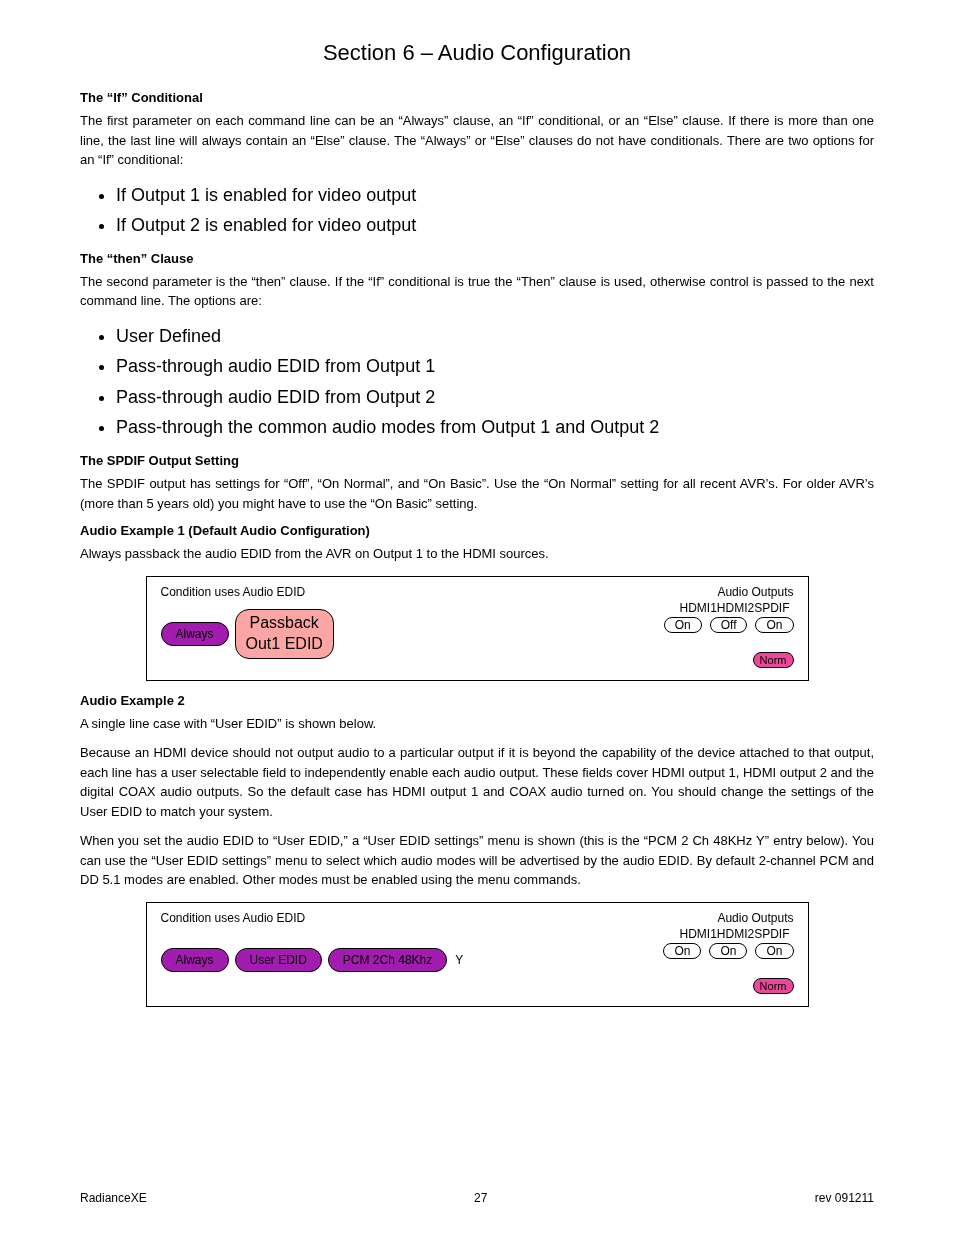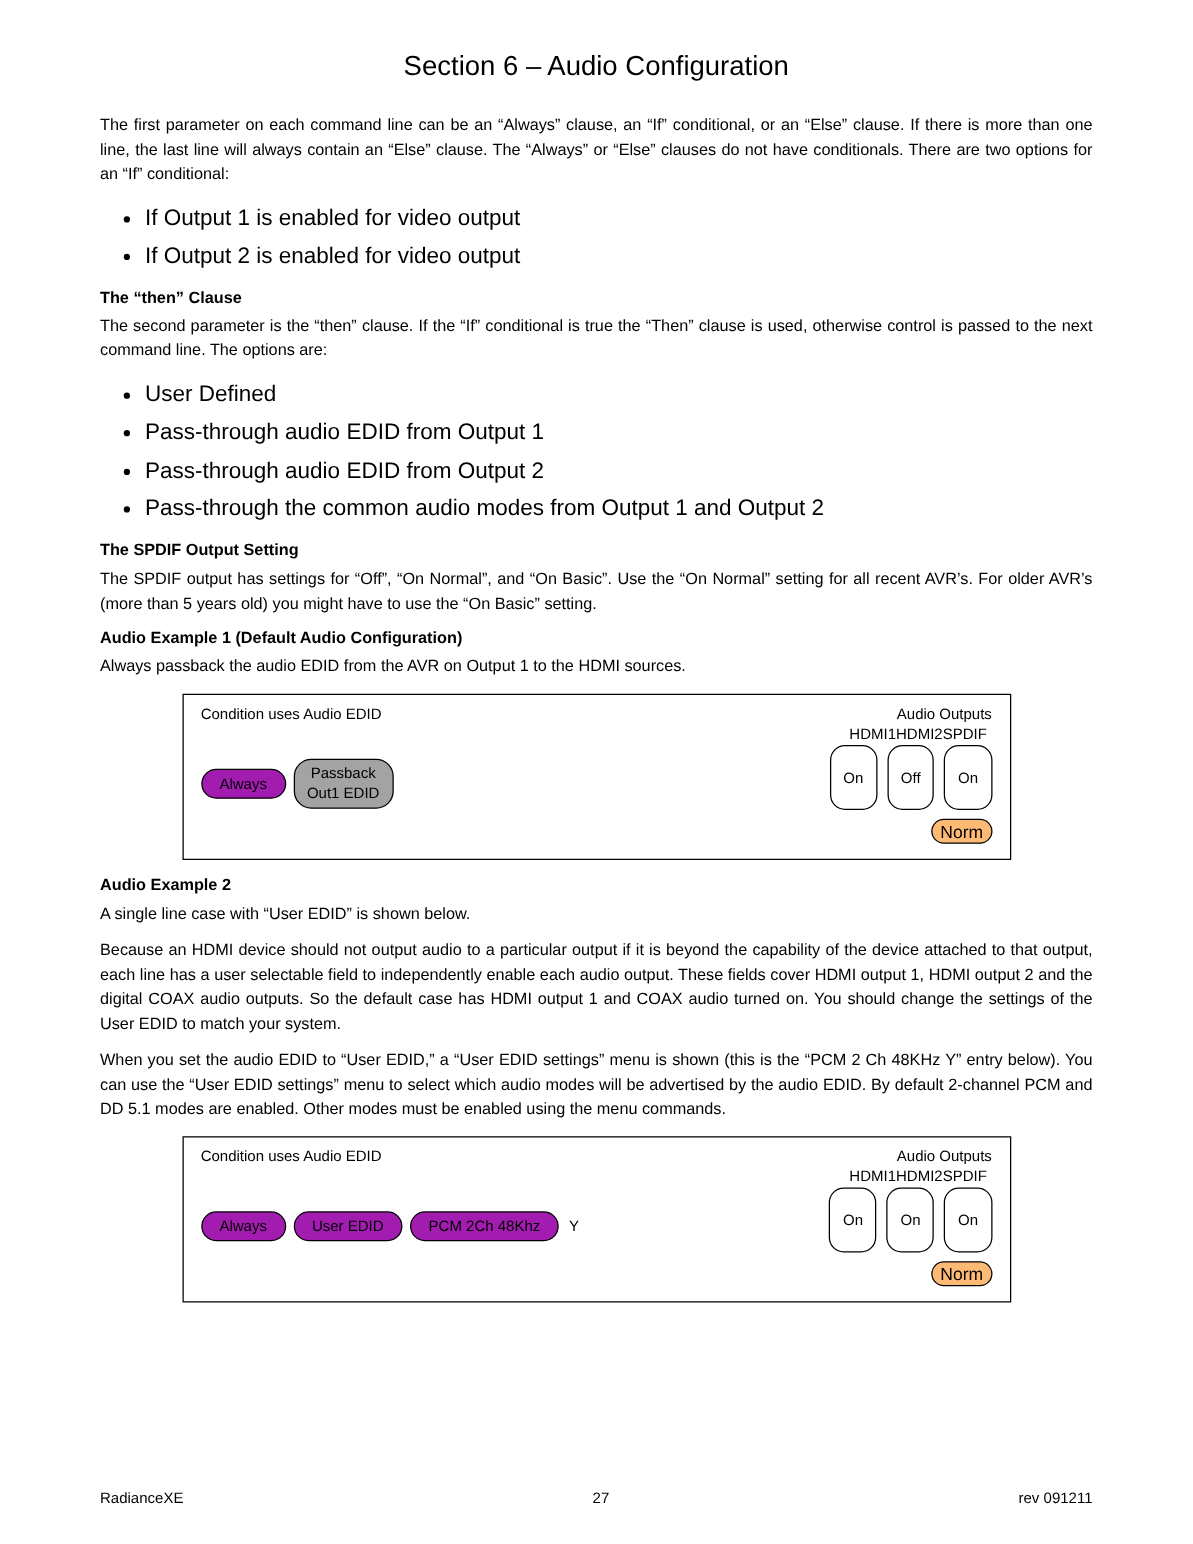--- a/index.html
+++ b/index.html
@@ -43,41 +43,41 @@
       border-radius: 14px;
       padding: 4px 14px;
       font-size: 12px;
       background: #a21caf;
       text-align: center;
     }
     .pill-button-tall {
       border: 1px solid #000;
       border-radius: 14px;
       padding: 3px 10px;
-      font-size: 12px;
-      background: #a3a3a3;
+      font-size: 16px;
+      background: #fca5a5;
       text-align: center;
       line-height: 1.3;
     }
     .output-oval {
       border: 1px solid #000;
       border-radius: 12px;
-      padding: 18px 10px;
+      padding: 0 10px;
       font-size: 12px;
       background: #fff;
       display: inline-block;
     }
     .norm-pill {
       border: 1px solid #000;
       border-radius: 12px;
       padding: 1px 6px;
-      font-size: 14px;
-      background: #fdba74;
+      font-size: 11px;
+      background: #ec4899;
       display: inline-block;
-      margin-top: 6px;
+      margin-top: 18px;
     }
     .footer {
       position: absolute;
       bottom: 30px;
       left: 80px;
       right: 80px;
       display: flex;
       justify-content: space-between;
       align-items: center;
       font-size: 12px;
@@ -129,20 +129,21 @@
       justify-content: flex-end;
       margin-top: 1px;
     }
   </style>
 </head>
 <body>
 
 <h1 class="page-title">Section 6 – Audio Configuration</h1>
 
 <div>
+  <p class="section-heading">The “If” Conditional</p>
   <p class="body-text">The first parameter on each command line can be an “Always” clause, an “If” conditional, or an “Else” clause. If there is more than one line, the last line will always contain an “Else” clause. The “Always” or “Else” clauses do not have conditionals. There are two options for an “If” conditional:</p>
   <ul class="bullet-list">
     <li>If Output 1 is enabled for video output</li>
     <li>If Output 2 is enabled for video output</li>
   </ul>
 </div>
 
 <div>
   <p class="section-heading">The “then” Clause</p>
   <p class="body-text">The second parameter is the “then” clause. If the “If” conditional is true the “Then” clause is used, otherwise control is passed to the next command line. The options are:</p>

